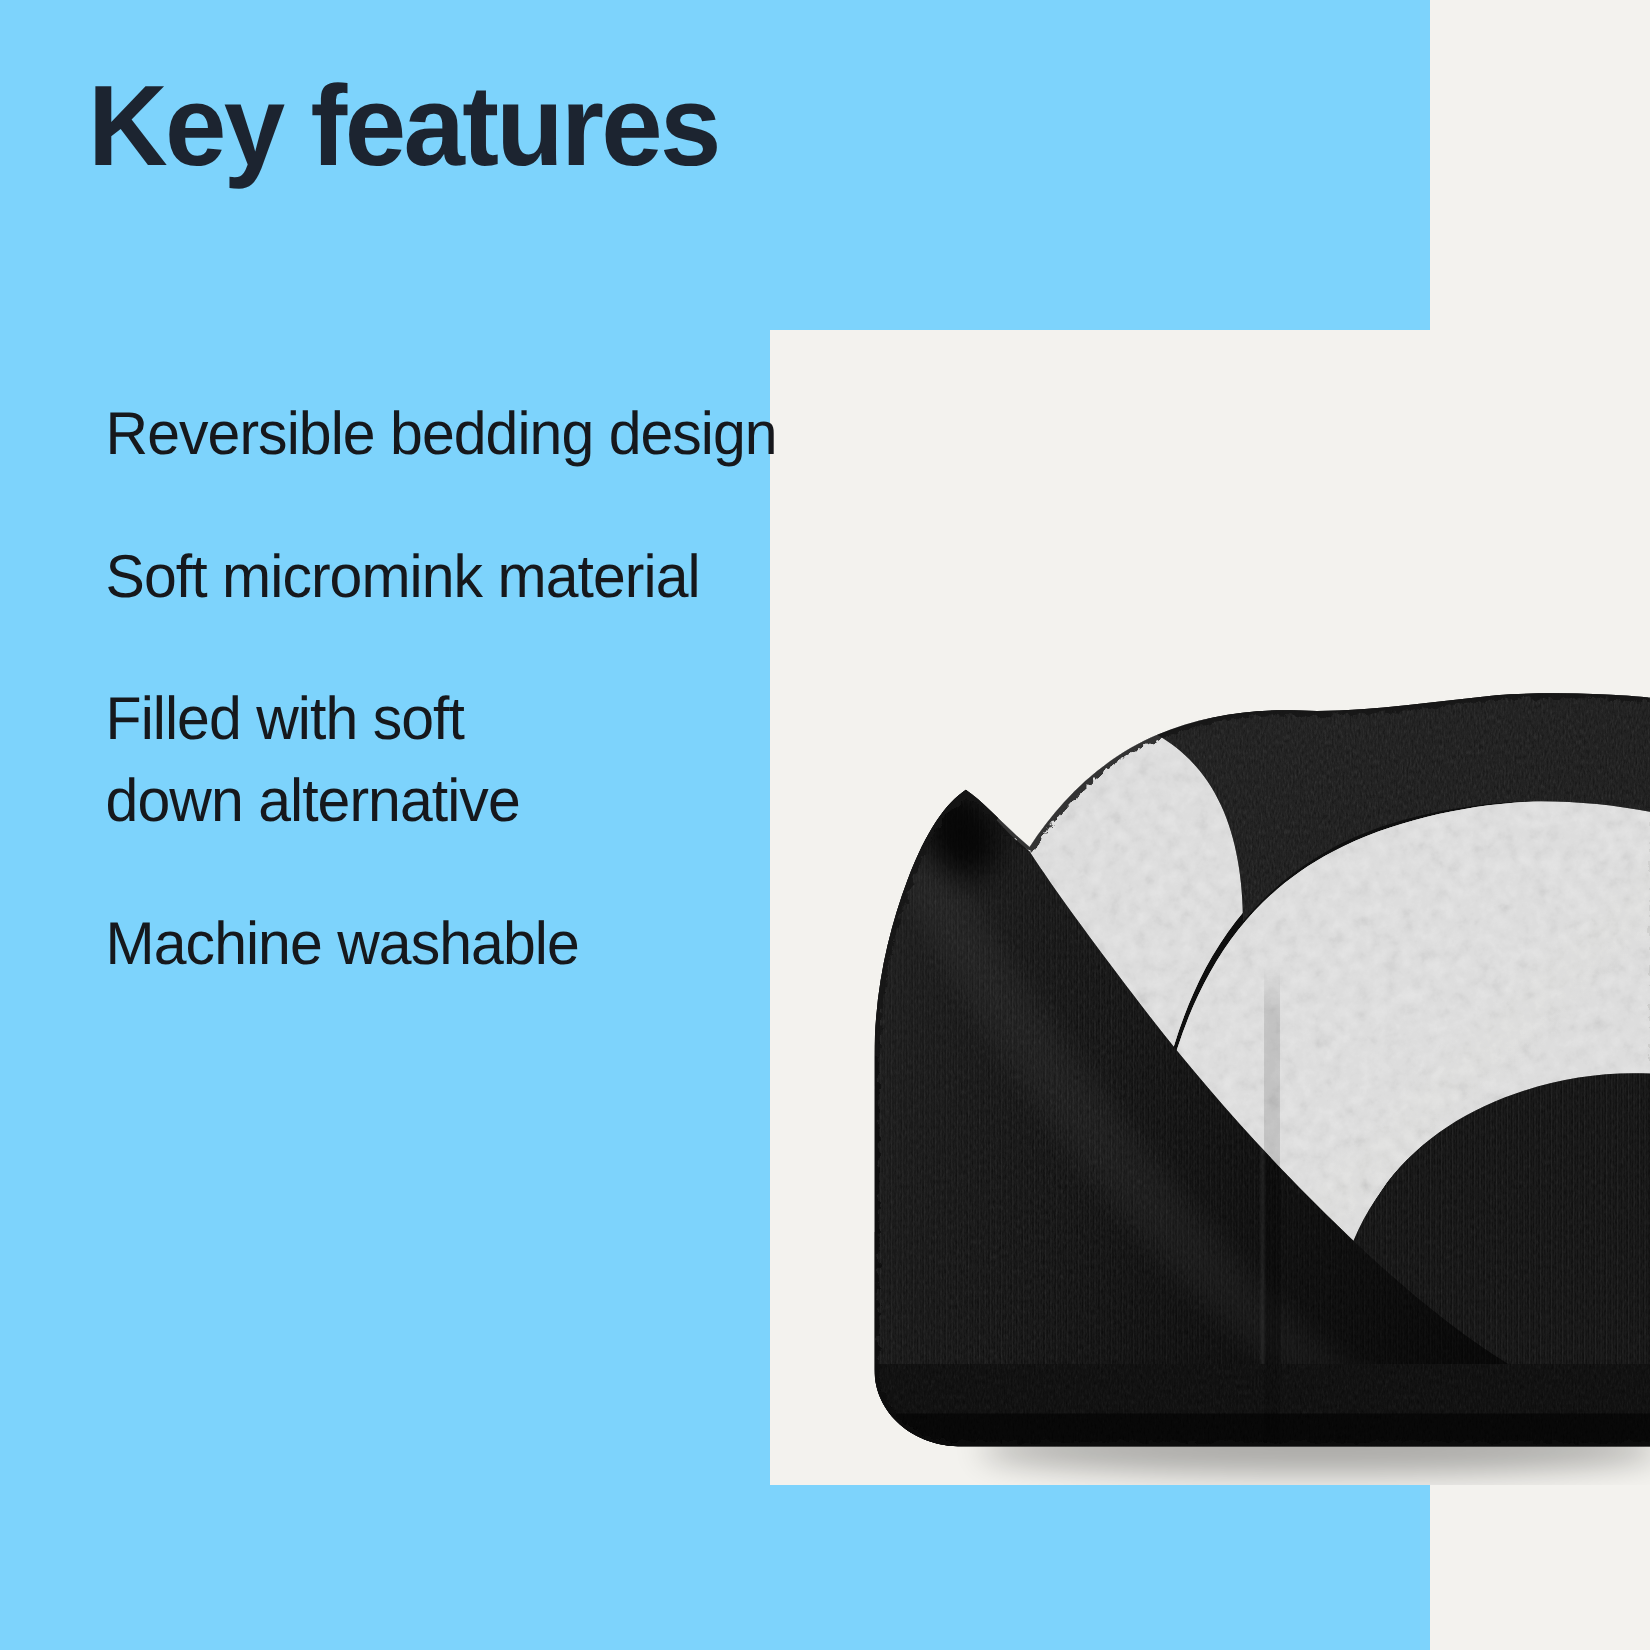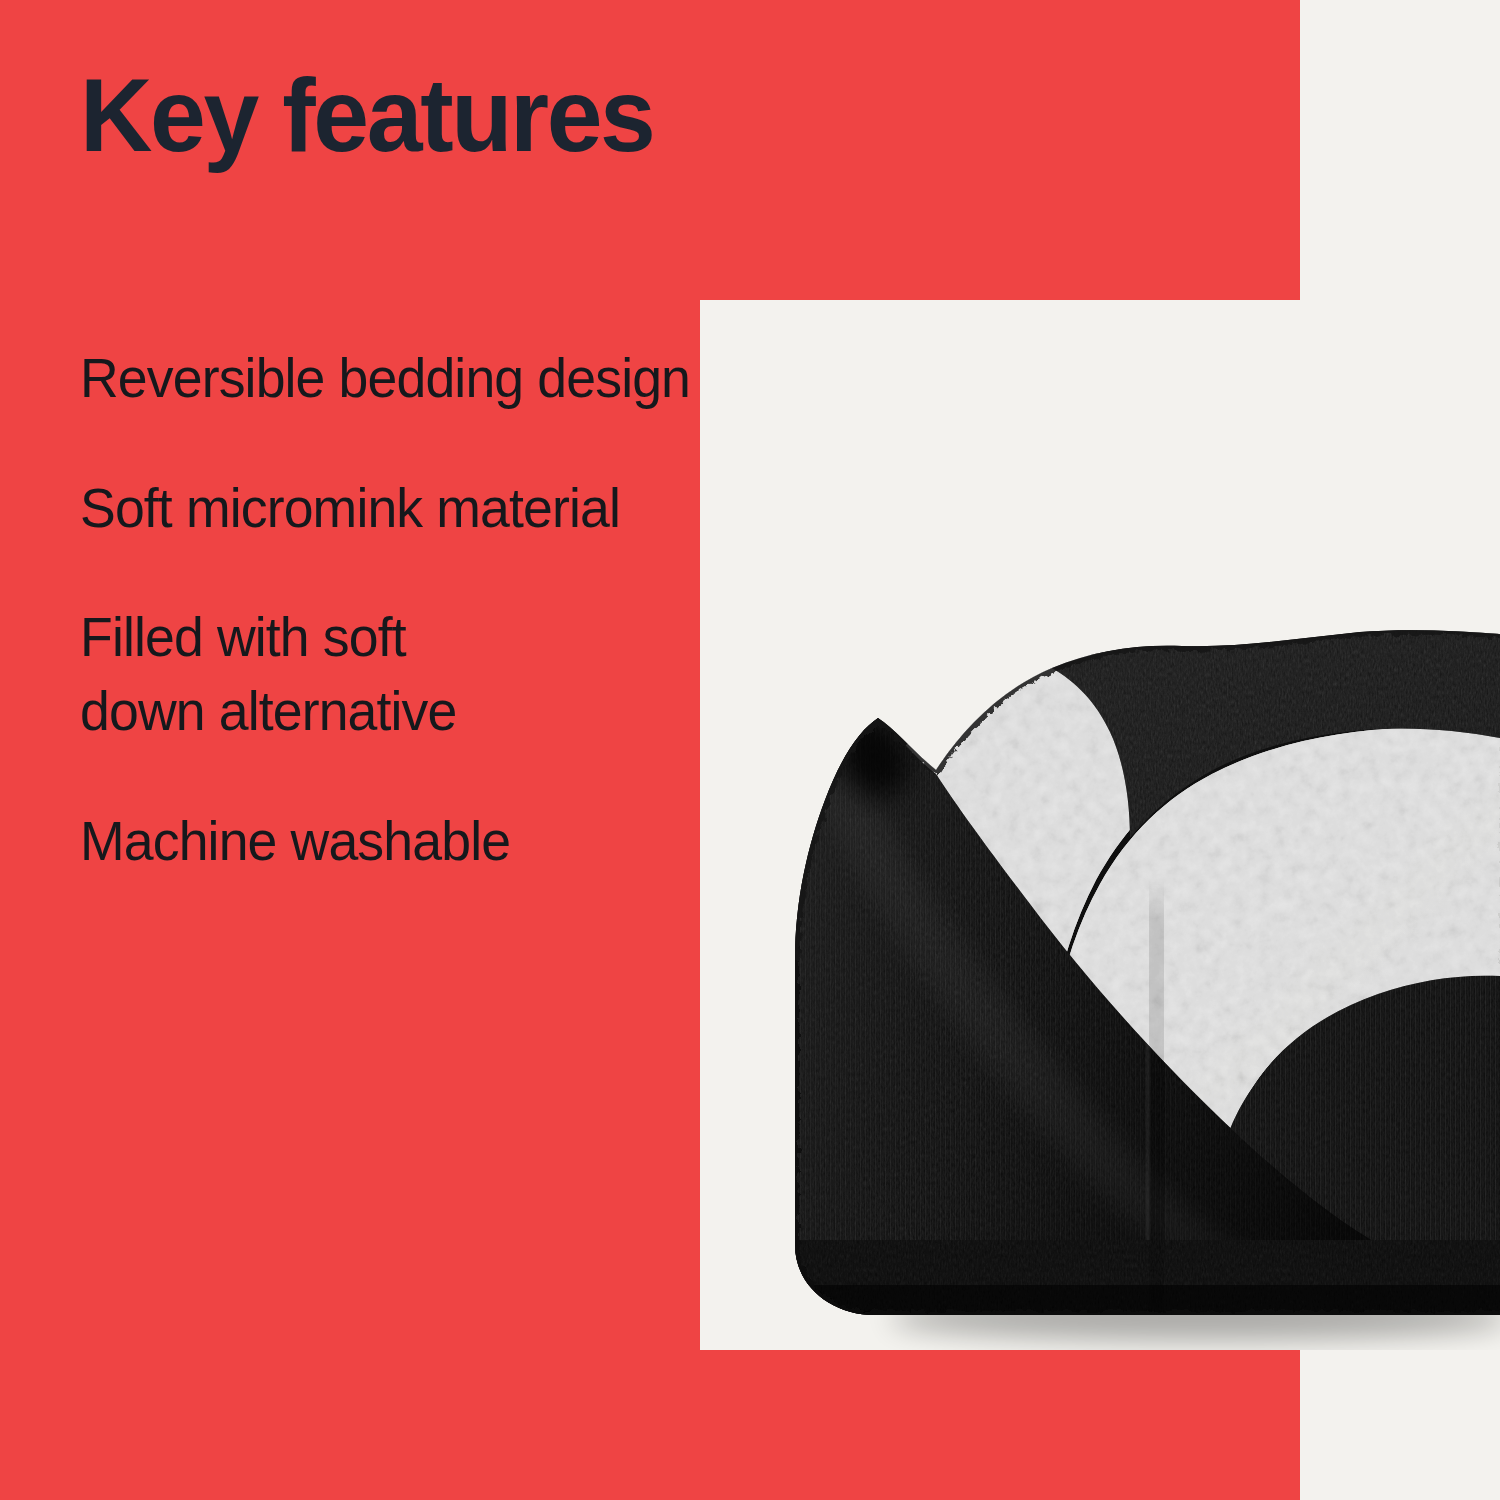--- a/index.html
+++ b/index.html
@@ -11,21 +11,21 @@
     height: 1500px;
     overflow: hidden;
     font-family: "Liberation Sans", sans-serif;
     background: #f3f2ee;
   }
 
   #page {
     position: relative;
     width: 1300px;
     height: 1500px;
-    background: #ef4444;
+    background: #7dd3fc;
   }
 
   
   #text-col {
     position: absolute;
     left: 80px;
     top: 60px;
     width: 760px;
     z-index: 5;
   }
@@ -38,21 +38,21 @@
     letter-spacing: -2.5px;
     color: #1c2430;
     margin: 0;
     transform: scaleX(0.965);
     transform-origin: left top;
     -webkit-font-smoothing: antialiased;
   }
 
   #features-list {
     list-style: none;
-    margin: 0;
+    margin: 16px;
     padding: 0;
     position: absolute;
     top: 282px;
     left: 0;
     width: 760px;
   }
 
   .feature-item {
     font-family: "Liberation Sans", sans-serif;
     font-size: 55px;

